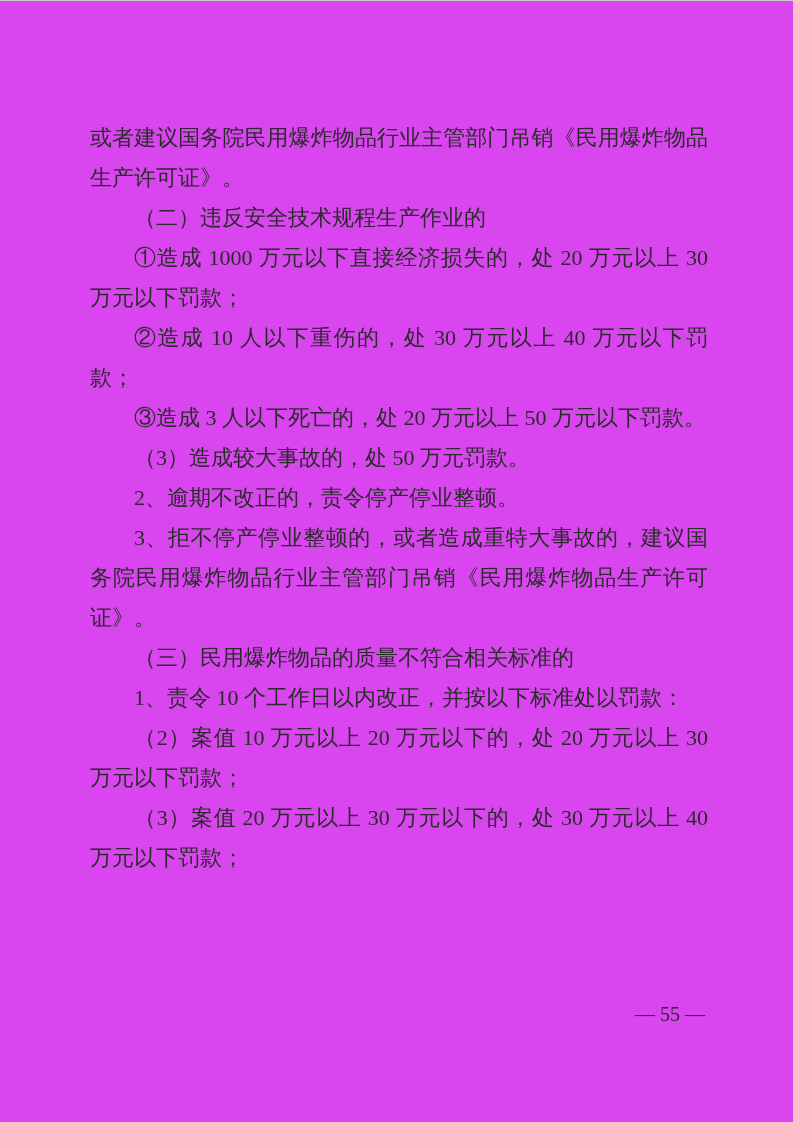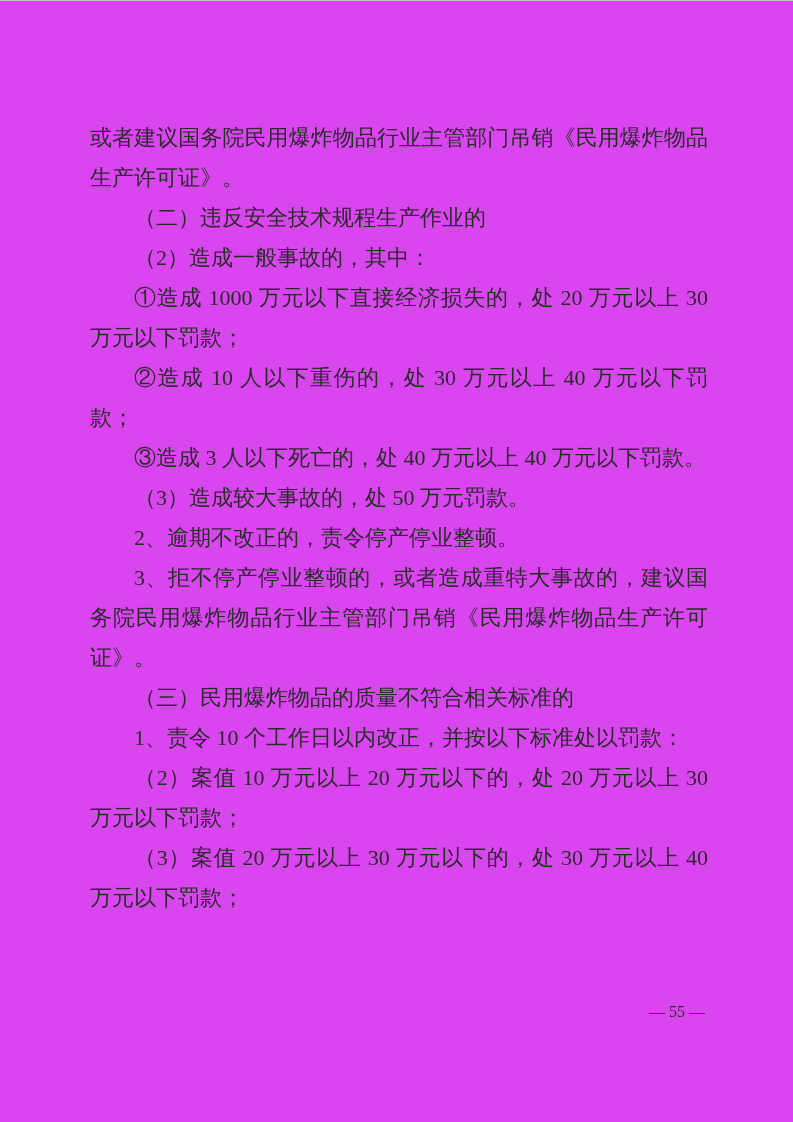--- a/index.html
+++ b/index.html
@@ -43,46 +43,45 @@
     text-justify: inter-ideograph;
     word-break: break-all;
   }
   .para.no-indent {
     text-indent: 0;
   }
   .footer {
     position: absolute;
     top: 1003px;
     right: 88px;
-    font-size: 16px;
+    font-size: 20px;
     color: #2b2b2b;
     white-space: pre;
   }
 </style>
 </head>
 <body>
 
 <div class="page">
   <div class="scan-edge"></div>
 
   <div class="doc-body">
 
       <p class="para no-indent">或者建议国务院民用爆炸物品行业主管部门吊销《民用爆炸物品生产许可证》。</p>
 
       <p class="para">（二）违反安全技术规程生产作业的</p>
 
 
 
-      <p class="para">（2）造成一般事故的，其中：</p>
 
       <p class="para">①造成 1000 万元以下直接经济损失的，处 20 万元以上 30 万元以下罚款；</p>
 
       <p class="para">②造成 10 人以下重伤的，处 30 万元以上 40 万元以下罚款；</p>
 
-      <p class="para">③造成 3 人以下死亡的，处 40 万元以上 40 万元以下罚款。</p>
+      <p class="para">③造成 3 人以下死亡的，处 20 万元以上 50 万元以下罚款。</p>
 
       <p class="para">（3）造成较大事故的，处 50 万元罚款。</p>
 
       <p class="para">2、逾期不改正的，责令停产停业整顿。</p>
 
       <p class="para">3、拒不停产停业整顿的，或者造成重特大事故的，建议国务院民用爆炸物品行业主管部门吊销《民用爆炸物品生产许可证》。</p>
 
       <p class="para">（三）民用爆炸物品的质量不符合相关标准的</p>
 
       <p class="para">1、责令 10 个工作日以内改正，并按以下标准处以罚款：</p>

